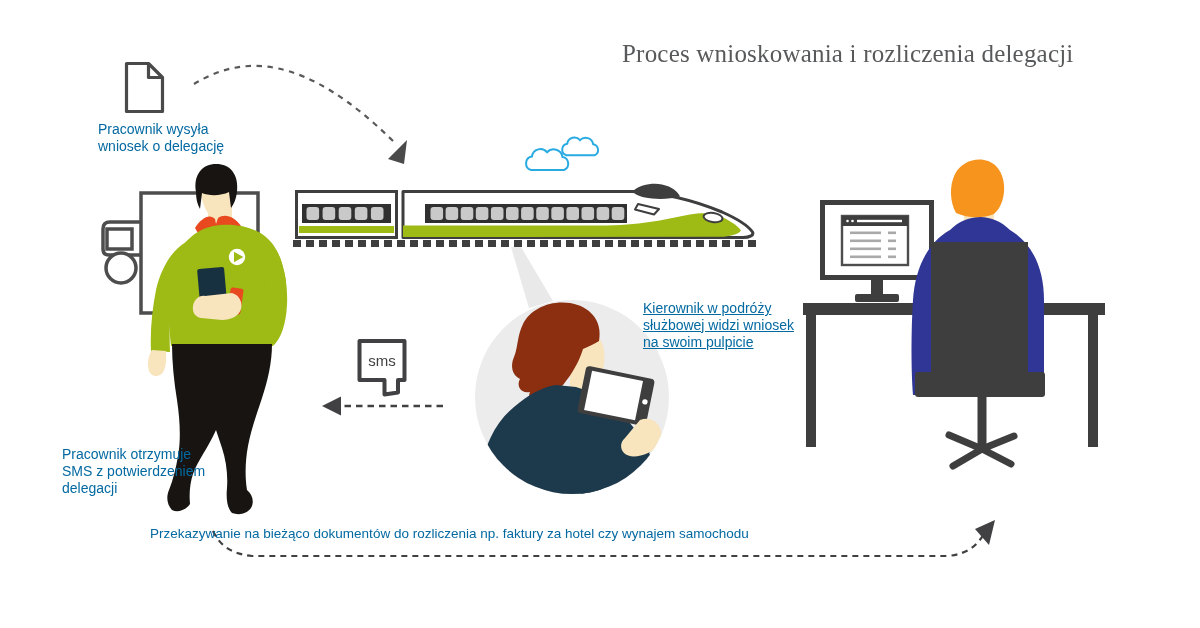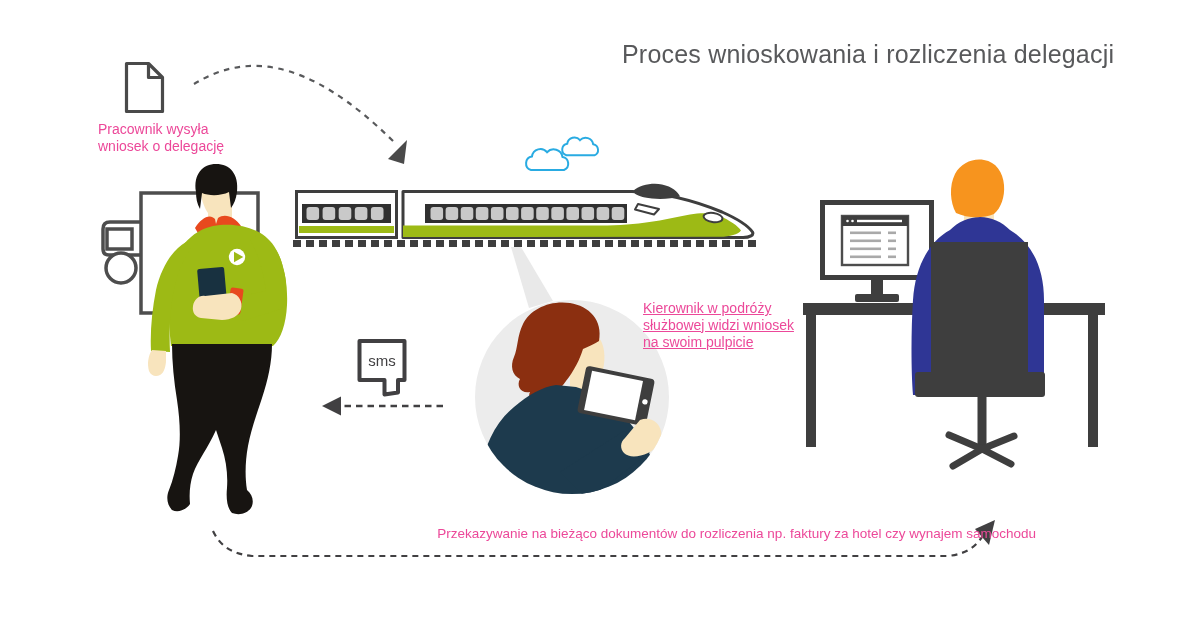--- a/index.html
+++ b/index.html
@@ -8,36 +8,37 @@
     width:1200px;height:628px;
     background:#ffffff;
     overflow:hidden;
     font-family:"Liberation Sans","DejaVu Sans",sans-serif;
   }
   #art{position:absolute;left:0;top:0;}
   .label{
     position:absolute;
     font-size:14px;
     line-height:1.2;
-    color:#ec4899;
+    color:#0369a1;
     white-space:pre-line;
   }
   .title{
     position:absolute;
     left:622px;top:40px;
     font-size:25px;
     font-weight:300;
     letter-spacing:.2px;
     color:#58595b;
+    font-family:Liberation Serif, serif;
   }
   .lbl-request{left:98px;top:121px;}
   .lbl-manager{left:643px;top:300px;text-decoration:underline;}
   .lbl-sms{left:62px;top:446px;}
   .lbl-hr{left:820px;top:161px;}
-  .lbl-docs{left:156px;top:526px;width:880px;text-align:right;font-size:13.5px;}
+  .lbl-docs{left:150px;top:526px;width:880px;text-align:left;font-size:13.5px;}
 </style>
 </head>
 <body>
 
 <div id="canvas">
 
 <svg id="art" width="1200" height="628" viewBox="0 0 1200 628">
   <defs>
     <rect id="tw" y="207" width="12.6" height="13" rx="3"></rect>
     <path id="cloud" d="M4,18 a7,7 0 0 1 1,-13.6 a8.5,8.5 0 0 1 15,-4.2 a9,9 0 0 1 15.5,4.8 a6.8,6.8 0 0 1 1.5,13 Z"></path>
@@ -189,15 +190,18 @@
     <polygon points="995,520 975,529 989,545" fill="#414042"></polygon>
   </g>
 </svg>
 
 <div class="title">Proces wnioskowania i rozliczenia delegacji</div>
 <div class="label lbl-request">Pracownik wysyła
 wniosek o delegację</div>
 <div class="label lbl-manager">Kierownik w podróży
 służbowej widzi wniosek
 na swoim pulpicie</div>
+<div class="label lbl-sms">Pracownik otrzymuje
+SMS z potwierdzeniem
+delegacji</div>
 <div class="label lbl-docs">Przekazywanie na bieżąco dokumentów do rozliczenia np. faktury za hotel czy wynajem samochodu</div>
 
 </div>
 
 </body></html>

